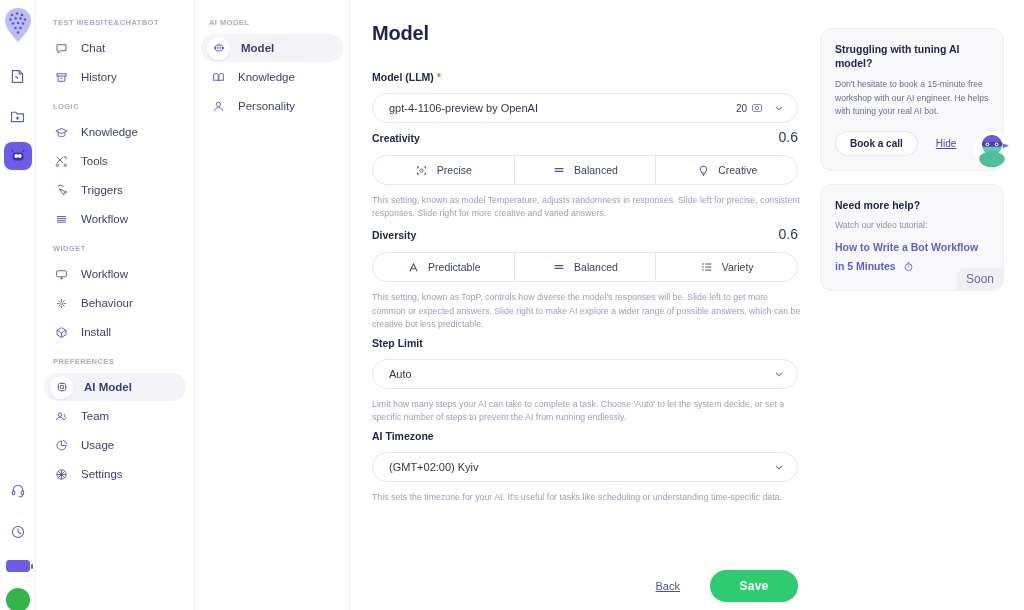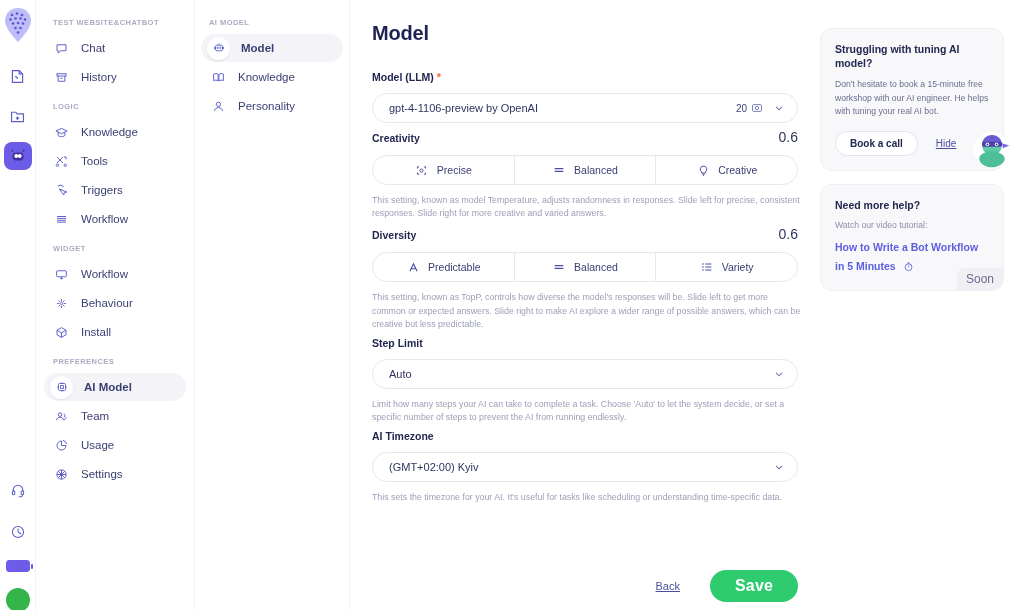--- a/index.html
+++ b/index.html
@@ -131,21 +131,21 @@
   .footer-actions {
     position: absolute; left: 22px; bottom: 8px; width: 426px;
     display: flex; align-items: center; justify-content: flex-end; gap: 24px;
   }
   .btn-back {
     font-size: 11px; color: #4b4fa0; text-decoration: underline; cursor: pointer;
     background: none; border: none; padding: 4px 6px;
   }
   .btn-save {
     width: 88px; height: 32px; border-radius: 17px; border: none;
-    background: #2ecc6f; color: #fff; font-size: 16px; font-weight: 700;
+    background: #2ecc6f; color: #fff; font-size: 12px; font-weight: 700;
     cursor: pointer; letter-spacing: .2px;
   }
 
   
   .helper {
     width: 204px; flex: 0 0 204px; height: 610px; padding: 28px 20px 0 0;
     position: relative;
   }
   .card {
     background: #f8f8fb; border: 1px solid #eeeef4; border-radius: 12px;

